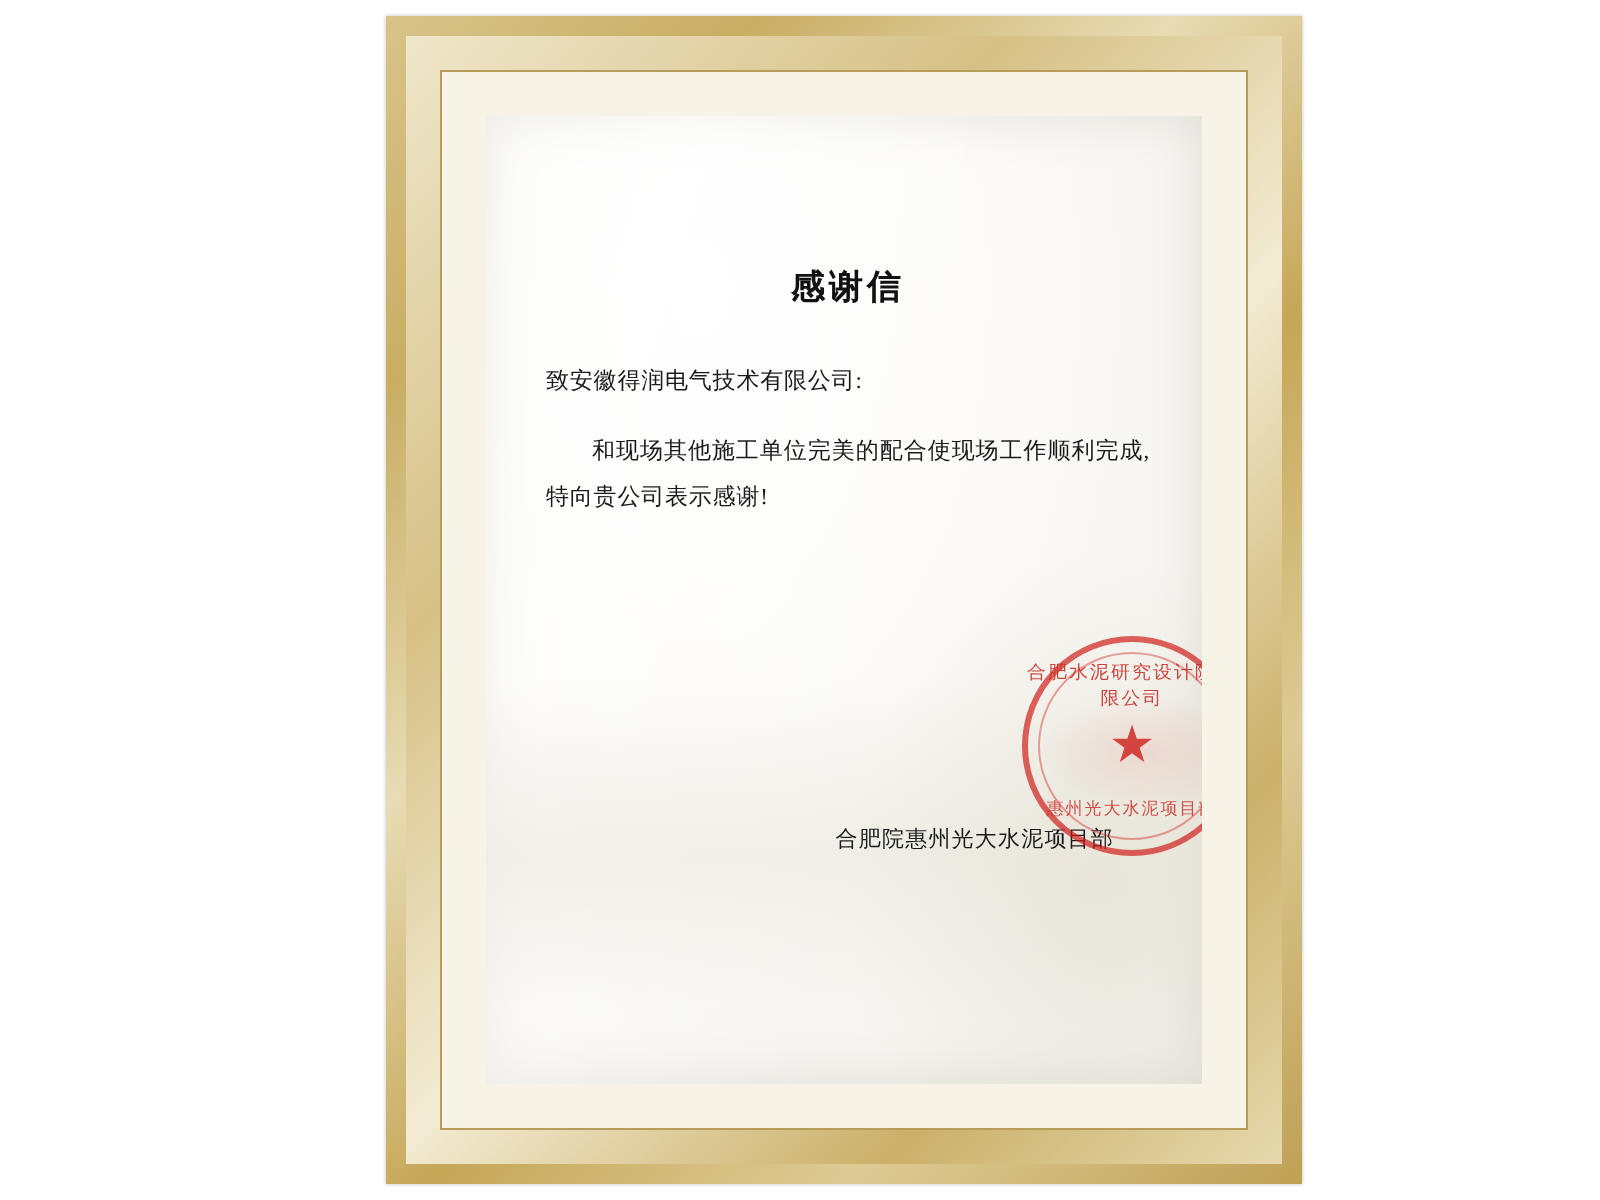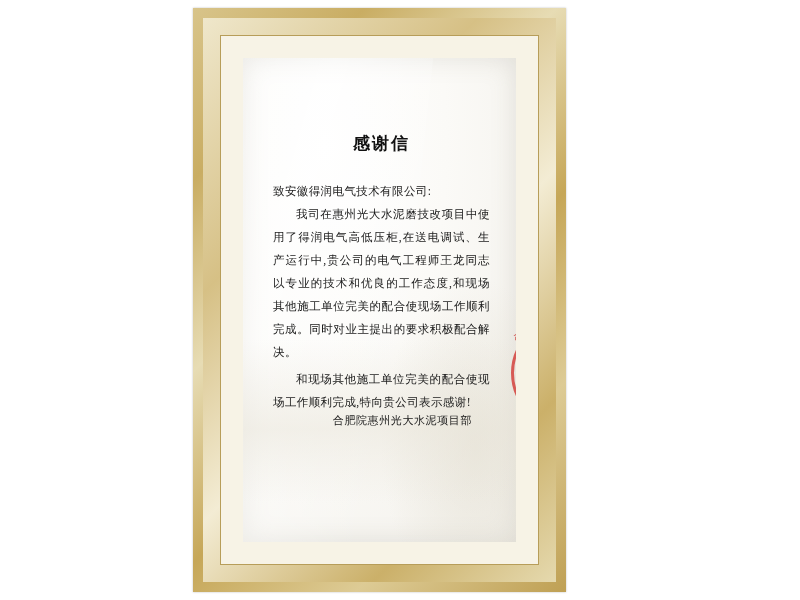--- a/index.html
+++ b/index.html
@@ -17,21 +17,21 @@
     height: 600px;
     background: #ffffff;
     overflow: hidden;
   }
 
   
   .frame-outer {
     position: absolute;
     left: 193px;
     top: 8px;
-    width: 373px;
+    width: 458px;
     height: 584px;
     background: linear-gradient(135deg, #d8c48a 0%, #c9ad63 18%, #e7dcb4 38%, #c6a758 58%, #ddcb95 78%, #bfa054 100%);
     box-shadow: 0 0 2px rgba(0,0,0,0.25);
   }
 
   .frame-bevel {
     position: absolute;
     left: 10px;
     top: 10px;
     right: 10px;
@@ -109,20 +109,21 @@
     letter-spacing: 2px;
     margin-top: 48px;
     margin-bottom: 26px;
     color: #111;
     font-family: "DejaVu Serif", "Liberation Serif", serif;
   }
 
   .salutation {
     font-size: 11.5px;
     line-height: 1.9;
+    margin-bottom: 12px;
     letter-spacing: 0.4px;
   }
 
   .para {
     font-size: 11.5px;
     line-height: 2.0;
     text-align: justify;
     text-indent: 2em;
     letter-spacing: 0.4px;
     margin: 0 0 4px 0;
@@ -217,21 +218,20 @@
           <div class="sheen-a"></div>
           <div class="sheen-b"></div>
           <div class="sheen-c"></div>
 
           <div class="content">
 
             <div class="doc-title">感谢信</div>
 
             <div class="salutation">致安徽得润电气技术有限公司:</div>
 
-            <p class="para">我司在惠州光大水泥磨技改项目中使用了得润电气高低压柜,在送电调试、生产运行中,贵公司的电气工程师王龙同志以专业的技术和优良的工作态度,和现场其他施工单位完美的配合使现场工作顺利完成。同时对业主提出的要求积极配合解决。</p>
 
             <p class="para">和现场其他施工单位完美的配合使现场工作顺利完成,特向贵公司表示感谢!</p>
 
             <div class="signature-block">
               <div class="sig-line">合肥院惠州光大水泥项目部</div>
             </div>
 
             <div class="seal">
               <div class="seal-ring2"></div>
               <div class="seal-text-top">合肥水泥研究设计院有限公司</div>

